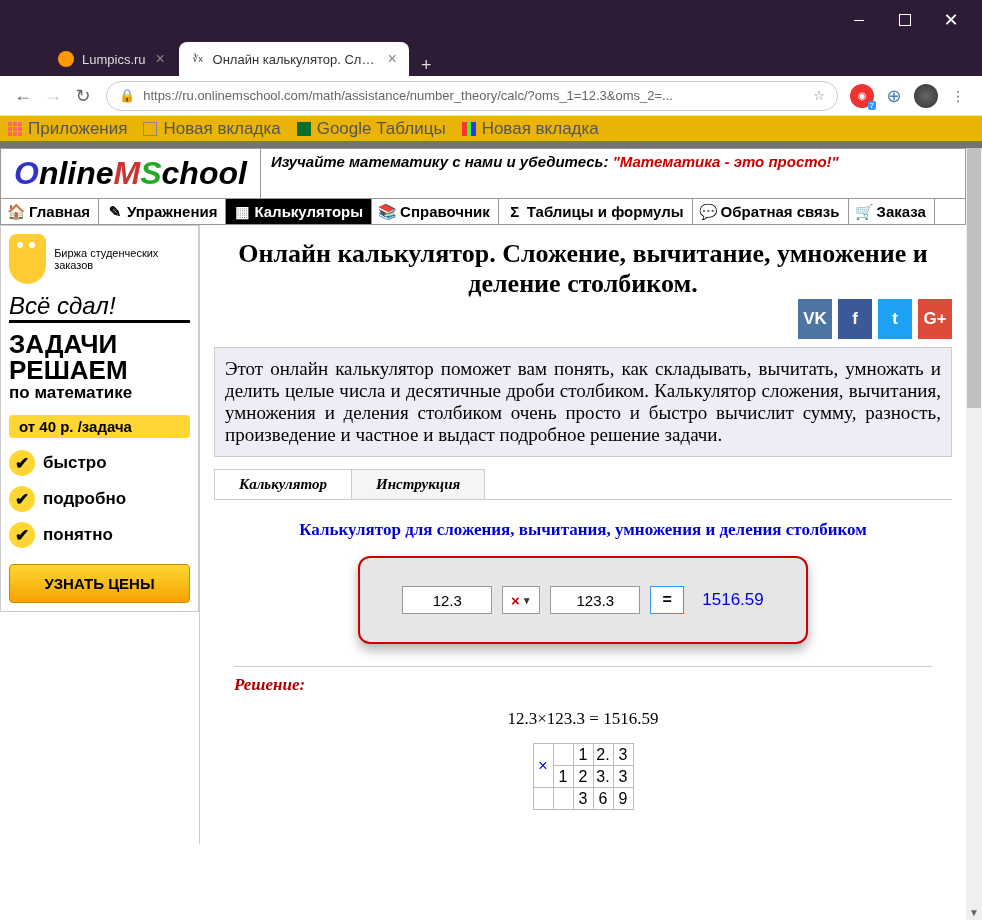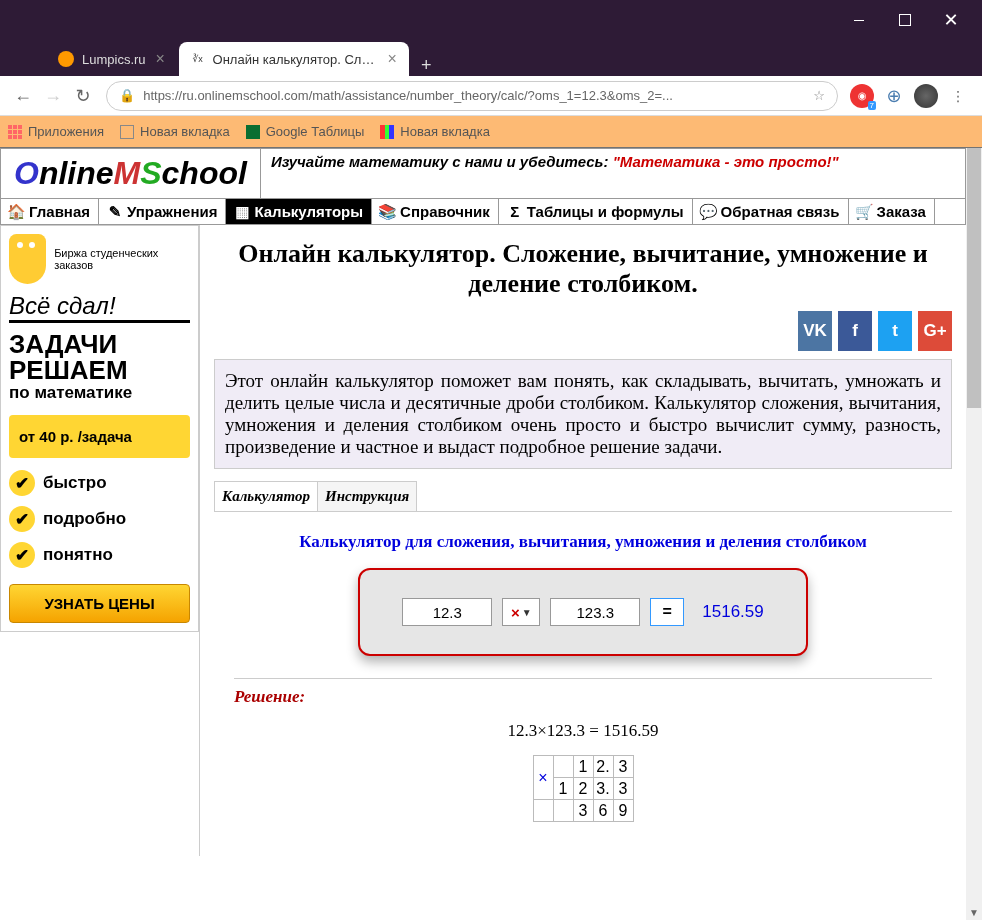--- a/index.html
+++ b/index.html
@@ -24,21 +24,21 @@
 .url-field{flex:1;height:30px;border:1px solid #ccc;border-radius:15px;display:flex;align-items:center;padding:0 12px;font-size:13px;color:#333;margin:0 8px}
 .url-field .lock{margin-right:8px;color:#888}
 .url-field .url-text{flex:1;white-space:nowrap;overflow:hidden;text-overflow:ellipsis;color:#666}
 .url-field .star{color:#888}
 .ext-icon{width:24px;height:24px;margin:0 4px;border-radius:50%;display:flex;align-items:center;justify-content:center;font-size:14px}
 .ext-icon.shield{background:#e33;color:#fff;font-size:10px;position:relative}
 .ext-icon.shield .badge{position:absolute;bottom:-2px;right:-2px;background:#39f;color:#fff;font-size:8px;padding:0 2px;border-radius:2px}
 .ext-icon.globe{color:#4a7db0;font-size:18px}
 .ext-icon.avatar{background:radial-gradient(circle,#666,#333)}
 .ext-icon.menu{color:#666}
-.bookmarks{background:#fdba74;height:32px;display:flex;align-items:center;padding:0 8px;border-bottom:1px solid #737373;font-size:13px;color:#555}
+.bookmarks{background:#eab308;height:32px;display:flex;align-items:center;padding:0 8px;border-bottom:7px solid #737373;font-size:17px;color:#555}
 .bm-item{display:flex;align-items:center;margin-right:16px}
 .bm-item .grid-icon{display:inline-grid;grid-template-columns:4px 4px 4px;grid-template-rows:4px 4px 4px;gap:1px;margin-right:6px}
 .bm-item .grid-icon span{background:#f66}
 .bm-item .doc-icon{width:14px;height:14px;border:1px solid #888;margin-right:6px}
 .bm-item .sheets-icon{width:14px;height:14px;background:#0a6e31;margin-right:6px}
 .bm-item .daum-icon{width:14px;height:14px;background:linear-gradient(90deg,#f33 33%,#3f3 33% 66%,#33f 66%);margin-right:6px}
 .content{display:flex;background:#fff;height:calc(920px - 148px);position:relative}
 .scrollbar{position:absolute;right:0;top:0;width:16px;height:100%;background:#f0f0f0}
 .scroll-thumb{position:absolute;top:0;width:14px;height:260px;background:#c0c0c0;left:1px}
 .scroll-arrow{position:absolute;width:16px;height:16px;display:flex;align-items:center;justify-content:center;color:#666;font-size:10px}
@@ -60,33 +60,33 @@
 .body-row{display:flex}
 .sidebar{width:200px;flex-shrink:0;border-right:1px solid #ccc}
 .ad-block{border:1px solid #ccc;padding:8px;font-family:'Comic Sans MS',cursive}
 .pencil{display:flex;align-items:center;font-size:11px;margin-bottom:8px}
 .pencil-icon{width:40px;height:50px;background:#fc3;border-radius:8px 8px 20px 20px;margin-right:8px;position:relative}
 .pencil-icon::before{content:"";position:absolute;top:8px;left:8px;width:6px;height:6px;background:#fff;border-radius:50%;box-shadow:12px 0 #fff}
 .vse-sdal{font-size:24px;font-style:italic}
 .ad2{border-top:3px solid #000;padding-top:8px;font-weight:bold}
 .ad2 .big{font-size:26px;line-height:1}
 .ad2 .small{font-size:17px}
-.yellow-banner{background:#ffd633;padding:13px 10px;font-weight:bold;margin-top:12px;border-radius:4px;font-size:15px}
+.yellow-banner{background:#ffd633;padding:3px 10px;font-weight:bold;margin-top:12px;border-radius:4px;font-size:15px}
 .feature-list{margin-top:12px}
 .feature-item{display:flex;align-items:center;font-size:17px;font-weight:bold;margin-bottom:10px}
 .check{width:26px;height:26px;background:#ffd633;border-radius:50%;margin-right:8px;display:flex;align-items:center;justify-content:center;color:#000;font-weight:bold}
 .cta-btn{background:linear-gradient(#ffd633,#f5a300);border:1px solid #c88700;border-radius:4px;padding:10px;font-weight:bold;font-size:15px;margin-top:16px;text-align:center}
 .main{flex:1;padding:14px}
-.page-title{font-family:'Times New Roman',serif;font-size:26px;font-weight:bold;text-align:center;margin-bottom:12px}
+.page-title{font-family:'Times New Roman',serif;font-size:26px;font-weight:bold;text-align:center;}
 .social-row{display:flex;justify-content:flex-end;gap:6px;margin-bottom:8px}
 .social{width:34px;height:40px;color:#fff;display:flex;align-items:center;justify-content:center;font-weight:bold;font-size:17px}
 .vk{background:#4c75a3}.fb{background:#3b5998}.tw{background:#1da1f2}.gp{background:#dd4b39}
 .intro-box{background:#f0ecf6;border:1px solid #ccc;padding:10px;font-family:'Times New Roman',serif;font-size:19px;text-align:justify;margin-bottom:12px}
 .tabs2{display:flex;border-bottom:1px solid #ccc}
-.tab2{padding:6px 7px;font-family:'Times New Roman',serif;font-weight:bold;font-style:italic;font-size:15px;border:1px solid #ccc;border-bottom:none;margin-right:-1px;background:#f5f5f5}
+.tab2{padding:6px 24px;font-family:'Times New Roman',serif;font-weight:bold;font-style:italic;font-size:15px;border:1px solid #ccc;border-bottom:none;margin-right:-1px;background:#f5f5f5}
 .tab2.active{background:#fff}
 .calc-section{padding:20px;text-align:center}
 .calc-title{color:#00d;font-family:'Times New Roman',serif;font-weight:bold;font-size:17px;margin-bottom:16px}
 .calc-box{display:inline-block;background:#e6e6e6;border:2px solid #c00;border-radius:12px;padding:28px 42px;box-shadow:0 6px 12px rgba(0,0,0,.3)}
 .calc-row{display:flex;align-items:center;gap:10px}
 .calc-input{width:90px;height:28px;text-align:center;font-size:15px;border:1px solid #999}
 .op-select{width:38px;height:28px;border:1px solid #999;color:#c00;font-weight:bold;text-align:center;font-size:15px;display:flex;align-items:center;justify-content:center;background:#fff}
 .op-select .caret{color:#333;font-size:10px;margin-left:2px}
 .eq-btn{width:34px;height:28px;border:1px solid #39f;background:#fff;font-weight:bold;font-size:16px}
 .result{color:#00d;font-size:17px;margin-left:8px}

